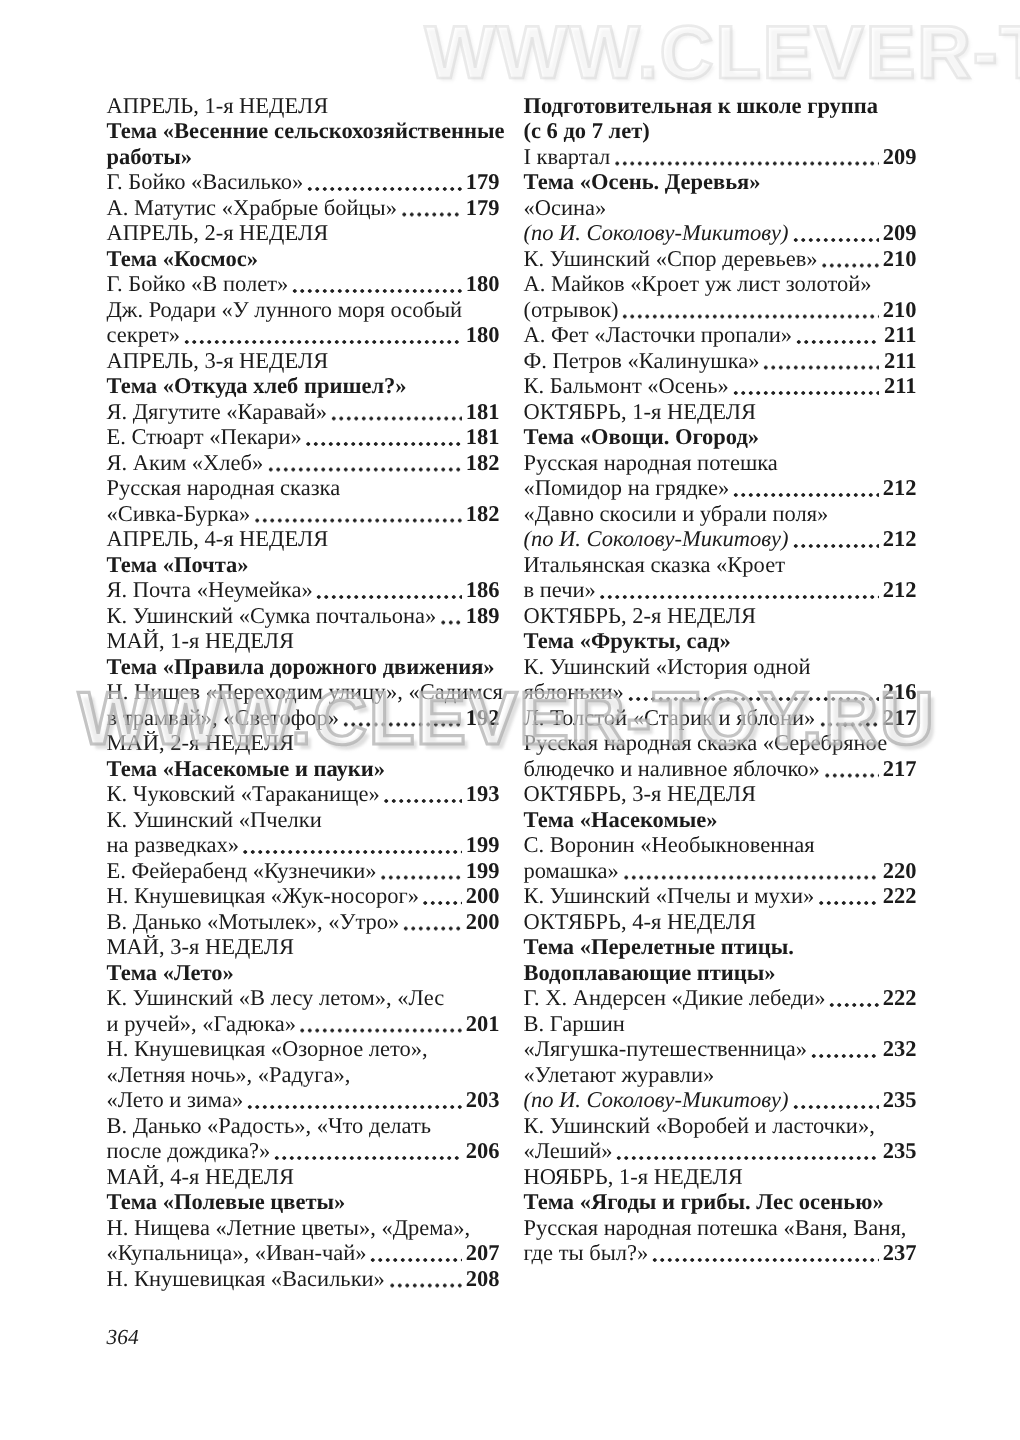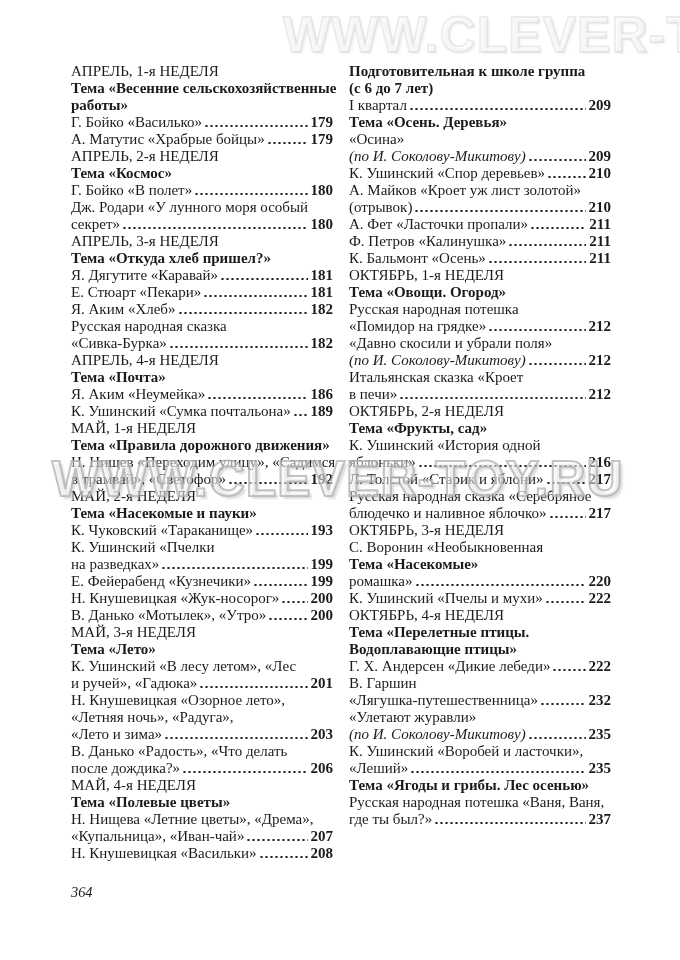--- a/index.html
+++ b/index.html
@@ -139,21 +139,21 @@
         <span class="leader"></span>
         <span class="pg">182</span>
       </div>
       <div class="line">
         <span class="txt">АПРЕЛЬ, 4-я НЕДЕЛЯ</span>
       </div>
       <div class="line bold">
         <span class="txt">Тема «Почта»</span>
       </div>
       <div class="line">
-        <span class="txt">Я. Аким «Неумейка»</span>
+        <span class="txt">Я. Почта «Неумейка»</span>
         <span class="leader"></span>
         <span class="pg">186</span>
       </div>
       <div class="line">
         <span class="txt">К. Ушинский «Сумка почтальона»</span>
         <span class="leader"></span>
         <span class="pg">189</span>
       </div>
       <div class="line">
         <span class="txt">МАЙ, 1-я НЕДЕЛЯ</span>
@@ -360,25 +360,25 @@
         <span class="txt">Русская народная сказка «Серебряное</span>
       </div>
       <div class="line">
         <span class="txt">блюдечко и наливное яблочко»</span>
         <span class="leader"></span>
         <span class="pg">217</span>
       </div>
       <div class="line">
         <span class="txt">ОКТЯБРЬ, 3-я НЕДЕЛЯ</span>
       </div>
+      <div class="line bold">
+        <span class="txt">Тема «Насекомые»</span>
+      </div>
       <div class="line">
         <span class="txt">С. Воронин «Необыкновенная</span>
-      </div>
-      <div class="line bold">
-        <span class="txt">Тема «Насекомые»</span>
       </div>
       <div class="line">
         <span class="txt">ромашка»</span>
         <span class="leader"></span>
         <span class="pg">220</span>
       </div>
       <div class="line">
         <span class="txt">К. Ушинский «Пчелы и мухи»</span>
         <span class="leader"></span>
         <span class="pg">222</span>
@@ -413,20 +413,23 @@
         <span class="leader"></span>
         <span class="pg">235</span>
       </div>
       <div class="line">
         <span class="txt">К. Ушинский «Воробей и ласточки»,</span>
       </div>
       <div class="line">
         <span class="txt">«Леший»</span>
         <span class="leader"></span>
         <span class="pg">235</span>
+      </div>
+      <div class="line">
+        <span class="txt">НОЯБРЬ, 1-я НЕДЕЛЯ</span>
       </div>
       <div class="line bold">
         <span class="txt">Тема «Ягоды и грибы. Лес осенью»</span>
       </div>
       <div class="line">
         <span class="txt">Русская народная потешка «Ваня, Ваня,</span>
       </div>
       <div class="line">
         <span class="txt">где ты был?»</span>
         <span class="leader"></span>

